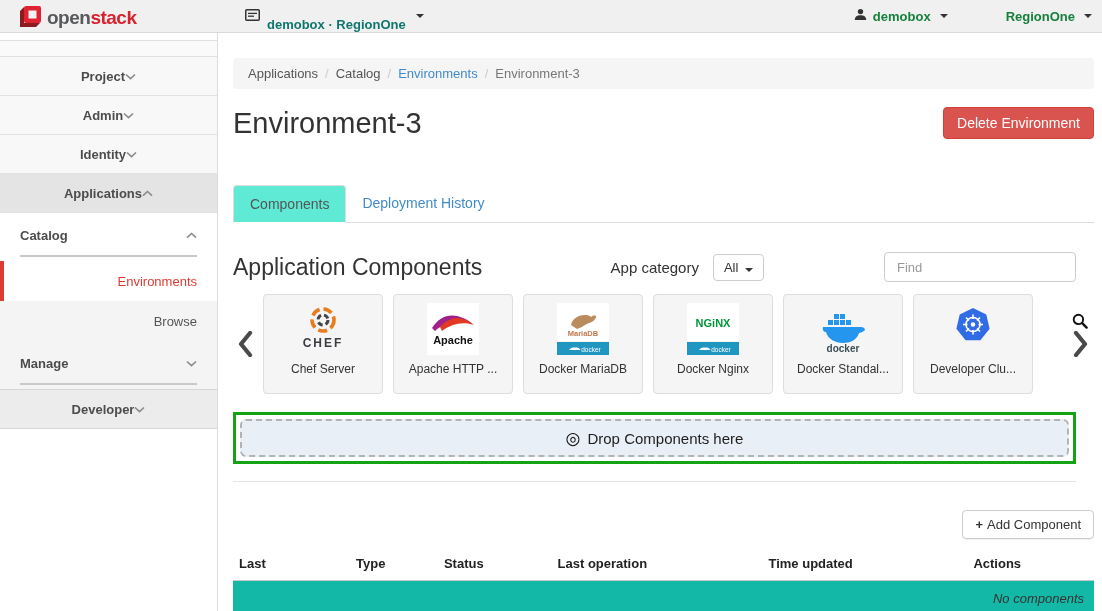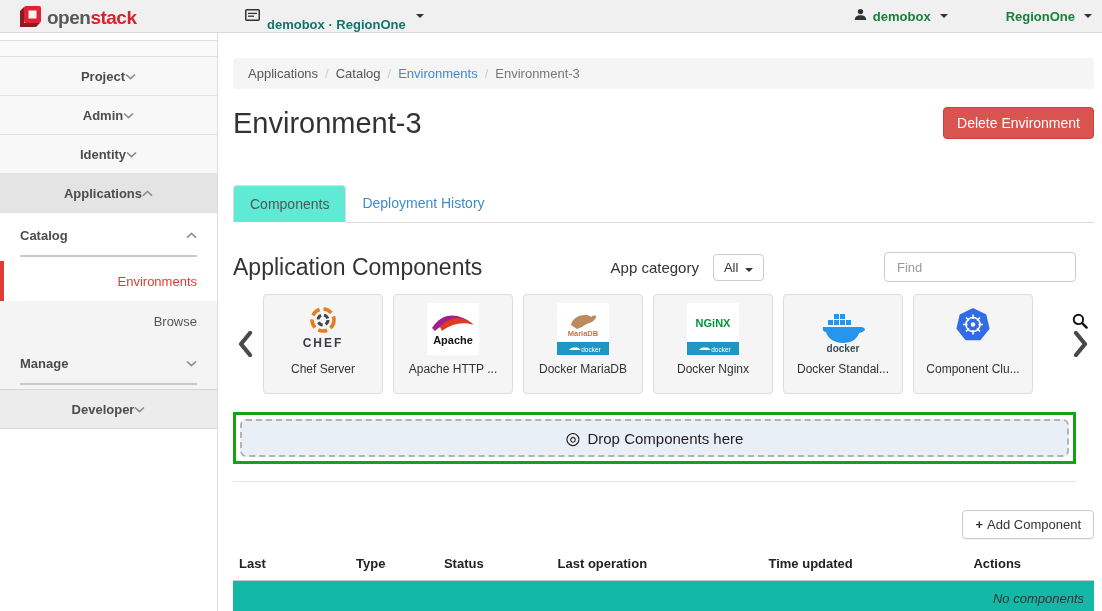--- a/index.html
+++ b/index.html
@@ -304,21 +304,21 @@
                 <line x1="26" y1="27" x2="26" y2="31.5"></line>
               <line x1="16" y1="21.5" x2="20.5" y2="21.5"></line>
                 <line x1="31.5" y1="21.5" x2="36" y2="21.5"></line>
               <line x1="19" y1="14.5" x2="22" y2="17.5"></line>
                 <line x1="30" y1="25.5" x2="33" y2="28.5"></line>
               <line x1="33" y1="14.5" x2="30" y2="17.5"></line>
                 <line x1="22" y1="25.5" x2="19" y2="28.5"></line>
             </g>
             <circle cx="26" cy="21.5" r="2.2" fill="#fff"></circle>
           </svg>
-          <span class="label">Component Clu...</span>
+          <span class="label">Developer Clu...</span>
         </div>
       </div>
 
       <div class="arrow right-arrow">
         <svg width="15" height="26">
             <polyline points="3,2 12,13 3,24" stroke="#4a4a4a" stroke-width="4.2" fill="none" stroke-linecap="round" stroke-linejoin="round"></polyline>
           </svg>
       </div>
     </div>
 

